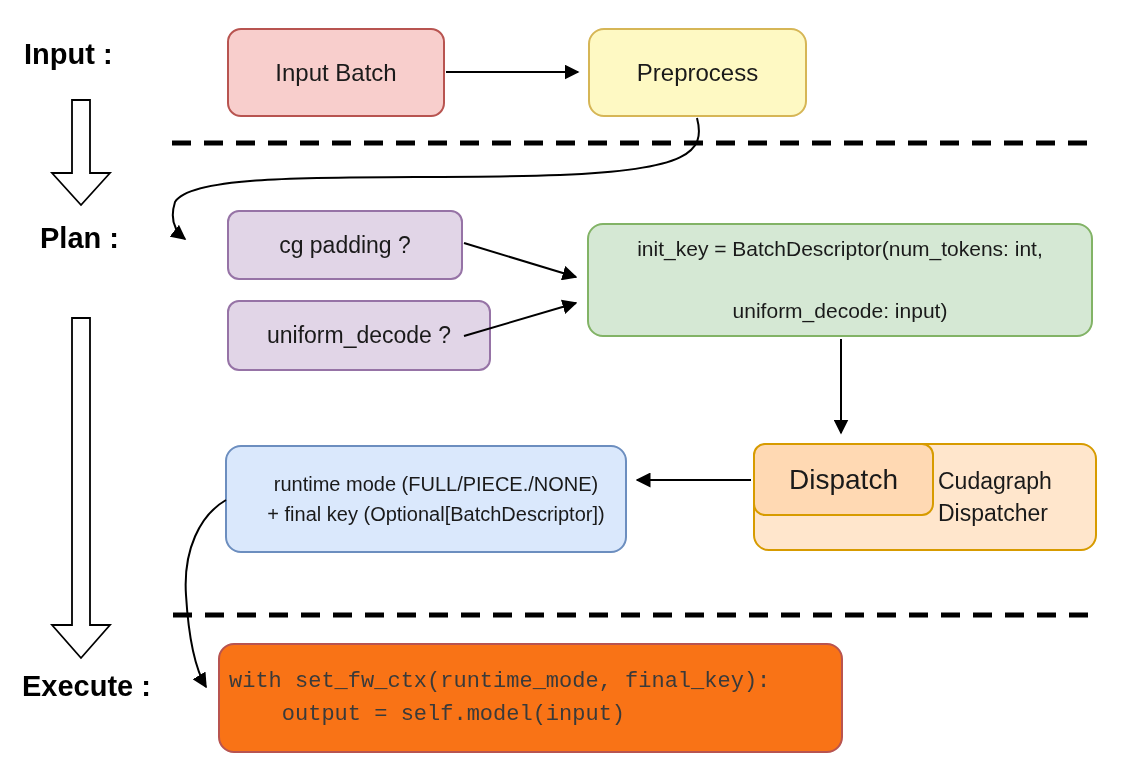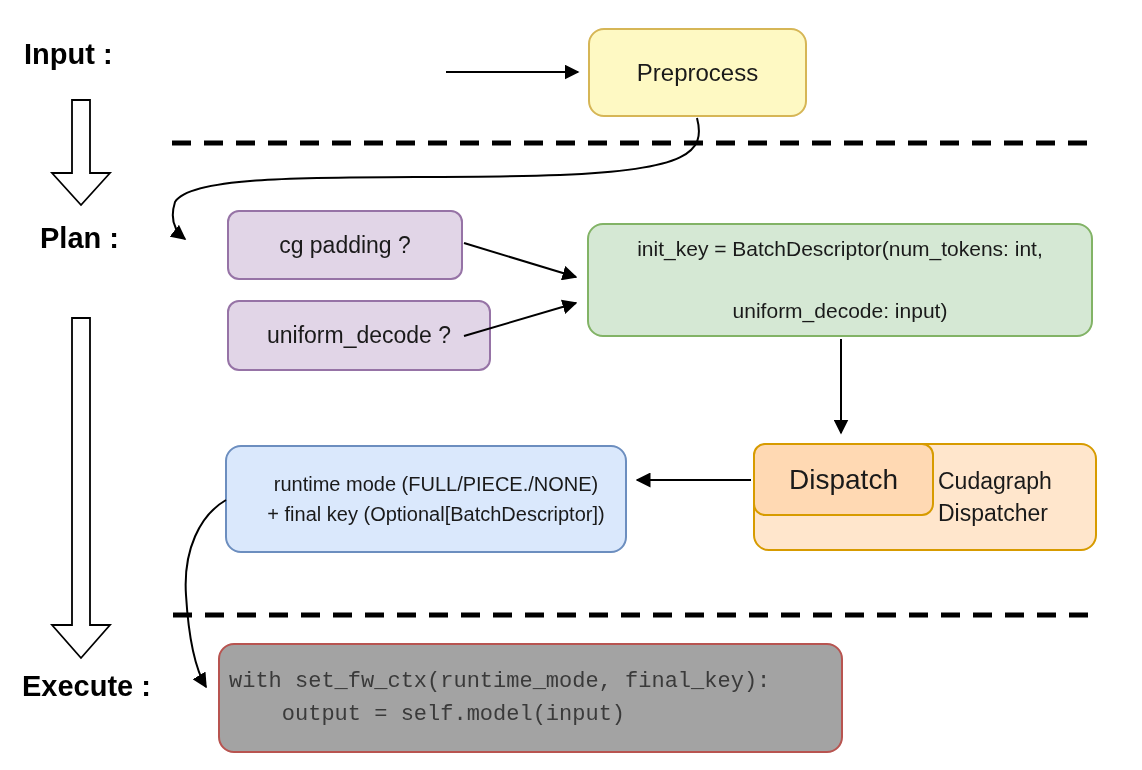--- a/index.html
+++ b/index.html
@@ -105,20 +105,23 @@
     <path d="M751,480 H637" fill="none" stroke="#000" stroke-width="2" marker-end="url(#ah)"></path>
 
     <path d="M697,118 C706,152 688,170 560,175 C395,181 196,168 175,202 C169,221 176,232 185,239" fill="none" stroke="#000" stroke-width="2" marker-end="url(#ah)"></path>
     <path d="M226,500 C200,515 183,550 186,595 C189,645 197,672 206,687" fill="none" stroke="#000" stroke-width="2" marker-end="url(#ah)"></path>
   </svg>
 
   <div class="section-label" style="left:24px; top:38px;">Input :</div>
   <div class="section-label" style="left:40px; top:222px;text-align:right;">Plan :</div>
   <div class="section-label" style="left:22px; top:670px;">Execute :</div>
 
+  <div class="node r14 fs24" style="left: 227px; top: 28px; width: 218px; height: 89px; background-color: rgb(248, 206, 204); border-color: rgb(184, 84, 80);">
+    <span class="line">Input Batch</span>
+  </div>
 
   <div class="node r16 fs24" style="left: 588px; top: 28px; width: 219px; height: 89px; background-color: #fef9c3; border-color: rgb(214, 182, 86);">
     <span class="line">Preprocess</span>
   </div>
 
   <div class="node r12 fs23" style="left: 227px; top: 210px; width: 236px; height: 70px; background-color: rgb(225, 213, 231); border-color: rgb(150, 115, 166);">
     <span class="line">cg padding ?</span>
   </div>
 
   <div class="node r12 fs23" style="left: 227px; top: 300px; width: 264px; height: 71px; background-color: rgb(225, 213, 231); border-color: rgb(150, 115, 166);">
@@ -135,18 +138,18 @@
       <span class="line">Dispatch</span>
     </div>
     <div class="dispatcher-label">Cudagraph Dispatcher</div>
   </div>
 
   <div class="node r16 fs20" style="left: 225px; top: 445px; width: 402px; height: 108px; background-color: rgb(218, 232, 252); border-color: rgb(108, 142, 191); padding-left: 20px;">
     <span class="line">runtime mode (FULL/PIECE./NONE)</span>
     <span class="line">+ final key (Optional[BatchDescriptor])</span>
   </div>
 
-  <div class="node r16 code-box" style="left: 218px; top: 643px; width: 625px; height: 110px; background-color: #a3a3a3; border-color: rgb(184, 84, 80);">
+  <div class="node r16 code-box" style="left: 218px; top: 643px; width: 625px; height: 110px; background-color: #f97316; border-color: rgb(184, 84, 80);">
     <span class="line">with set_fw_ctx(runtime_mode, final_key):</span>
     <span class="line">    output = self.model(input)</span>
   </div>
 
 </div>
 
 </body></html>

